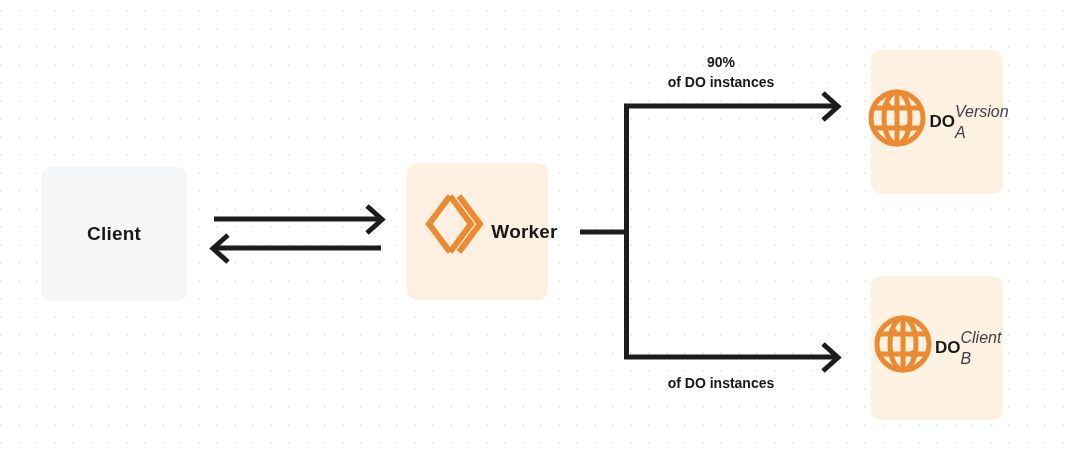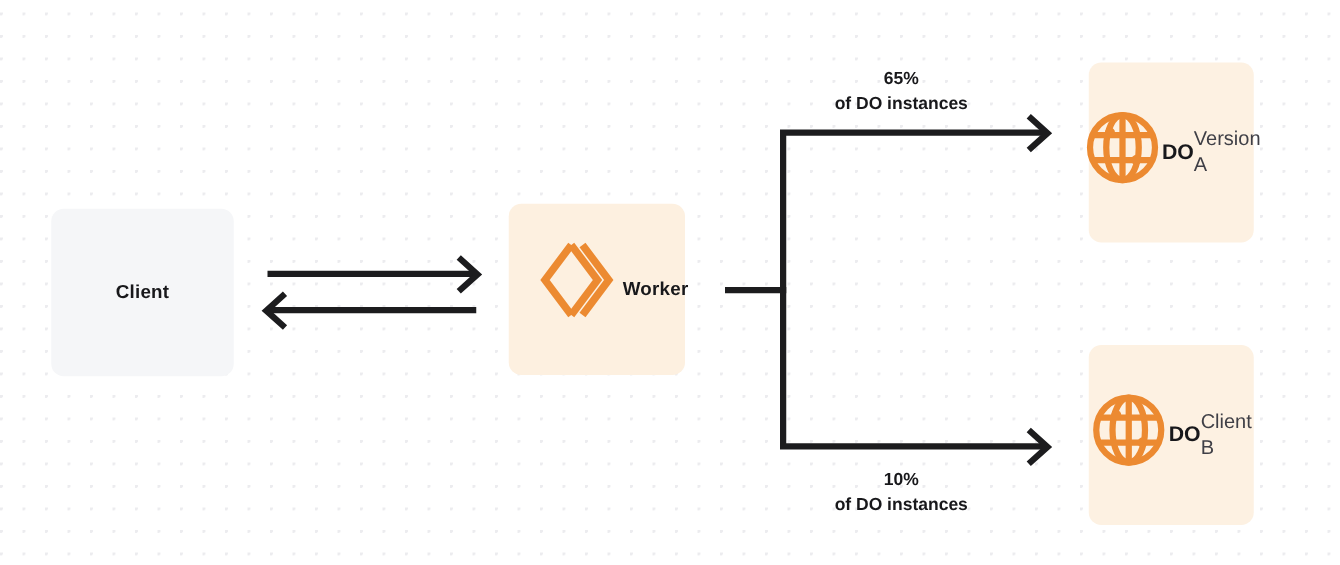--- a/index.html
+++ b/index.html
@@ -54,38 +54,39 @@
   }
   .node-do-b {
     left: 871px;
     top: 276px;
     width: 132px;
     height: 144px;
     background: #fdf1e2;
   }
 
   .node-title {
-    font-size: 15px;
+    font-size: 19px;
     font-weight: bold;
     color: #18181b;
     letter-spacing: 0.2px;
     line-height: 1.15;
   }
   .node-title-sm {
     font-size: 17px;
     font-weight: bold;
     color: #18181b;
     line-height: 1.15;
   }
   .node-sub {
     font-size: 16px;
     font-weight: normal;
     color: #3f3f46;
     line-height: 1.3;
     margin-top: 2px;
+    font-style: italic;
   }
 
   .icon-wrap {
     display: block;
     line-height: 0;
   }
   .icon-worker { margin-bottom: 16px; }
   .icon-do { margin-bottom: 8px; }
 
   
@@ -153,26 +154,25 @@
       <path class="stroke-head" d="M823,93 L838,106.5 L823,120"></path>
     </g>
 
     <g>
       <path class="stroke" d="M624,357 L836,357"></path>
       <path class="stroke-head" d="M823,344 L838,357.5 L823,371"></path>
     </g>
   </svg>
 
   <div class="edge-label label-top">
-    <div>65%</div>
+    <div>90%</div>
     <div>of DO instances</div>
   </div>
 
   <div class="edge-label label-bottom">
-    <div>10%</div>
     <div>of DO instances</div>
   </div>
 
   <div class="node node-client">
     <div class="node-title">Client</div>
   </div>
 
   <div class="node node-worker">
     <span class="icon-wrap icon-worker">
       <svg width="74" height="72" viewBox="0 0 74 72" fill="none">

